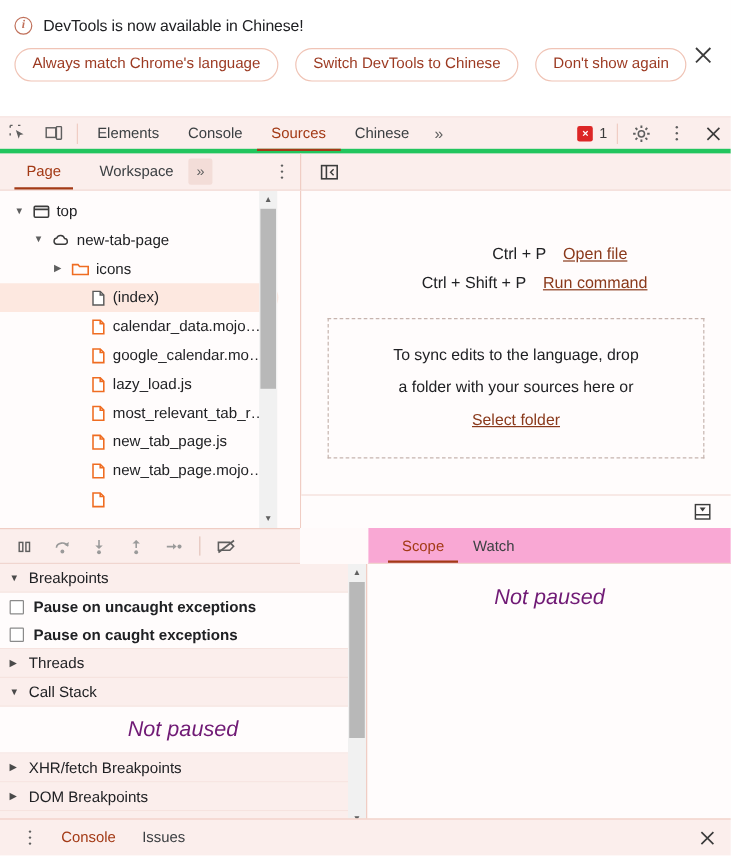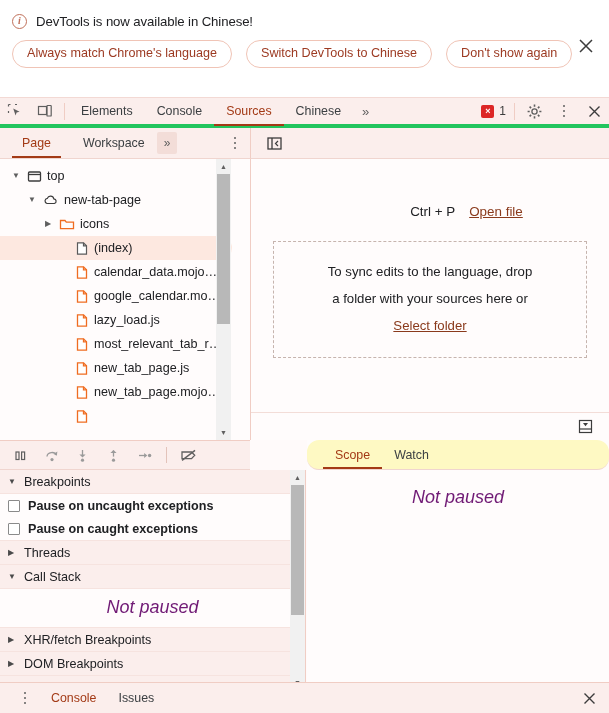--- a/index.html
+++ b/index.html
@@ -179,22 +179,22 @@
     text-align:center; font-style:italic; color:#701a75;
     font-size:18px; padding:8px 0 9px;
   }
 
   
   .rpanel {
     position:absolute; left:307px; top:440px; width:302px; height:250px;
     background:#fffcfc;
   }
   .rpanel-tabs {
-    height:30px; background:#fef9c3; border-bottom:1px solid #f0d5cf;
-    display:flex; align-items:center; padding-left:16px;border-radius:12px;
+    height:30px; background:#f9a8d4; border-bottom:1px solid #f0d5cf;
+    display:flex; align-items:center; padding-left:16px;
   }
   .rtab {
     height:29px; padding:0 12px; display:flex; align-items:center;
     font-size:12.4px; color:#3c4043; cursor:pointer;
   }
   .rtab.active { color:#a33a16; box-shadow: inset 0 -2px 0 #a33a16; }
   .rpanel-body { padding-top:9px; text-align:center; }
 
   
   .drawer {
@@ -430,20 +430,24 @@
       <div class="sbarrow" style="bottom:0">▼</div>
     </div>
   </div>
 
   <div class="editor">
     <div class="shortcut-rows">
       <div class="srow">
         <div class="skey">Ctrl + P</div>
         <div class="slink">Open file</div>
       </div>
+      <div class="srow">
+        <div class="skey">Ctrl + Shift + P</div>
+        <div class="slink">Run command</div>
+      </div>
     </div>
     <div class="dropzone">
       <div>To sync edits to the language, drop</div>
       <div>a folder with your sources here or</div>
       <span class="dz-link">Select folder</span>
     </div>
     <div class="editor-status">
       <div class="icon-btn">
         <svg width="15" height="15" viewBox="0 0 15 15">
           <rect x="1.5" y="1.5" width="12" height="12" stroke="#3c3c3c" stroke-width="1.2" fill="none"></rect>

